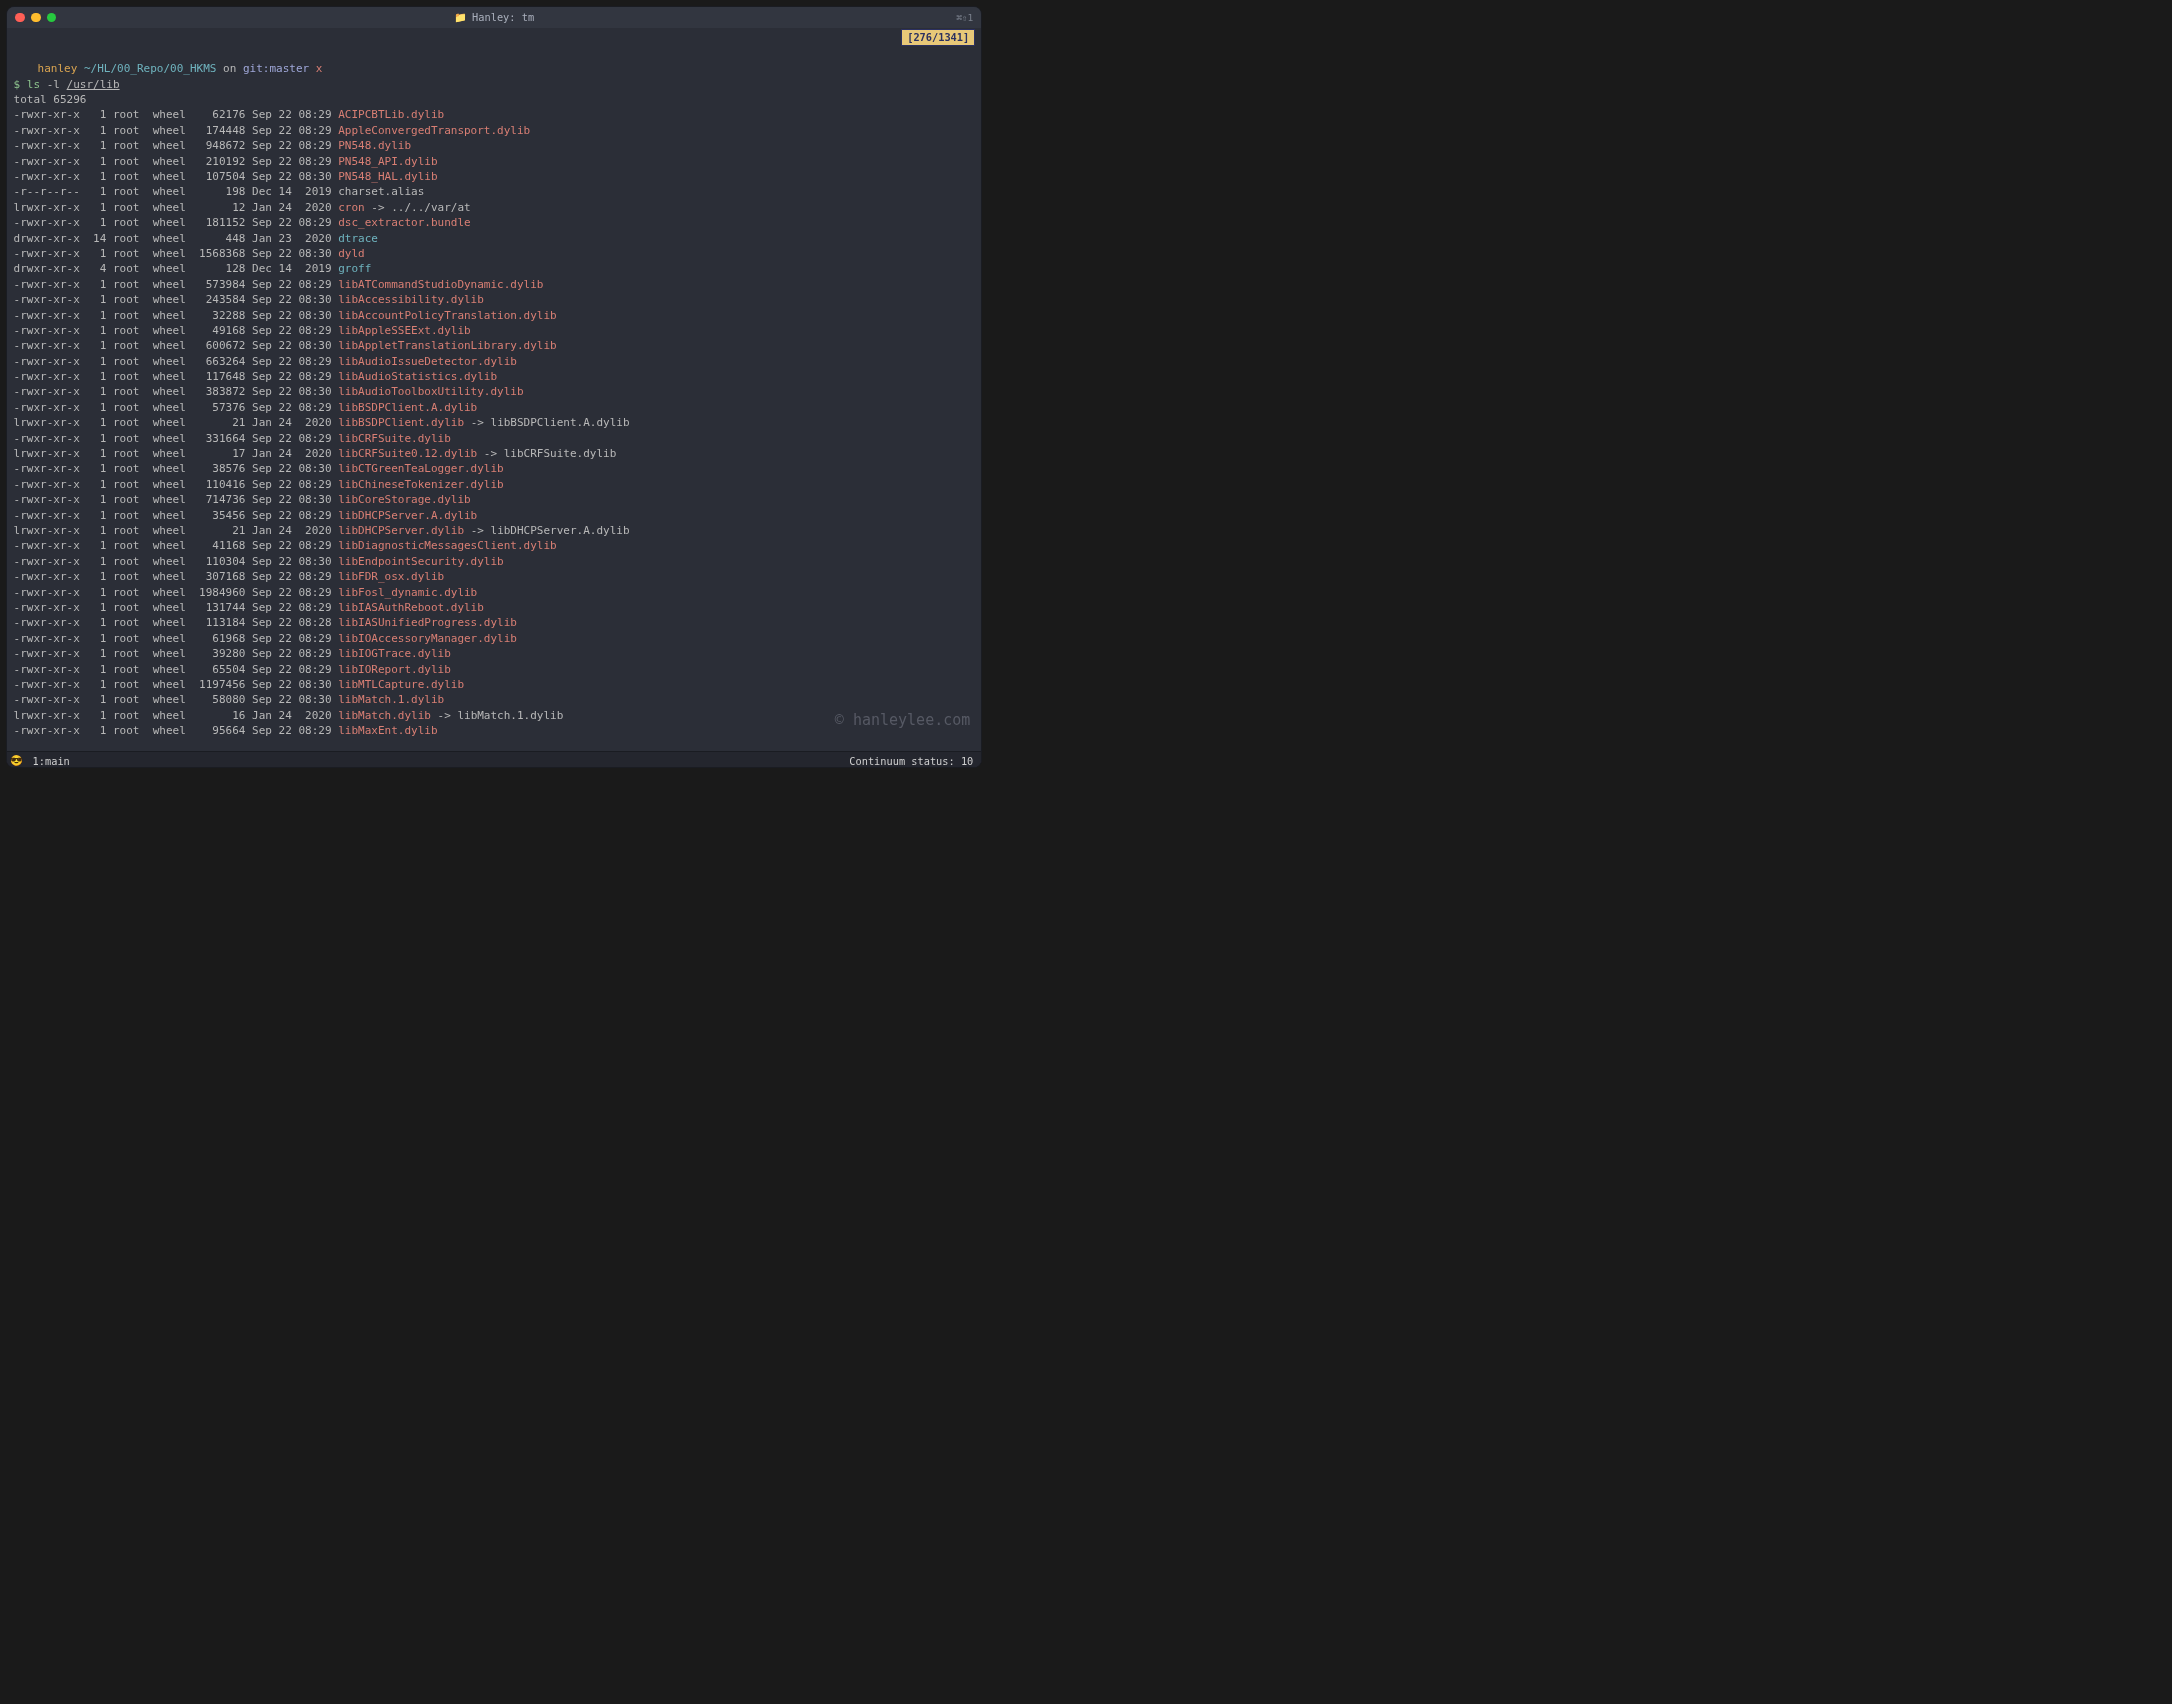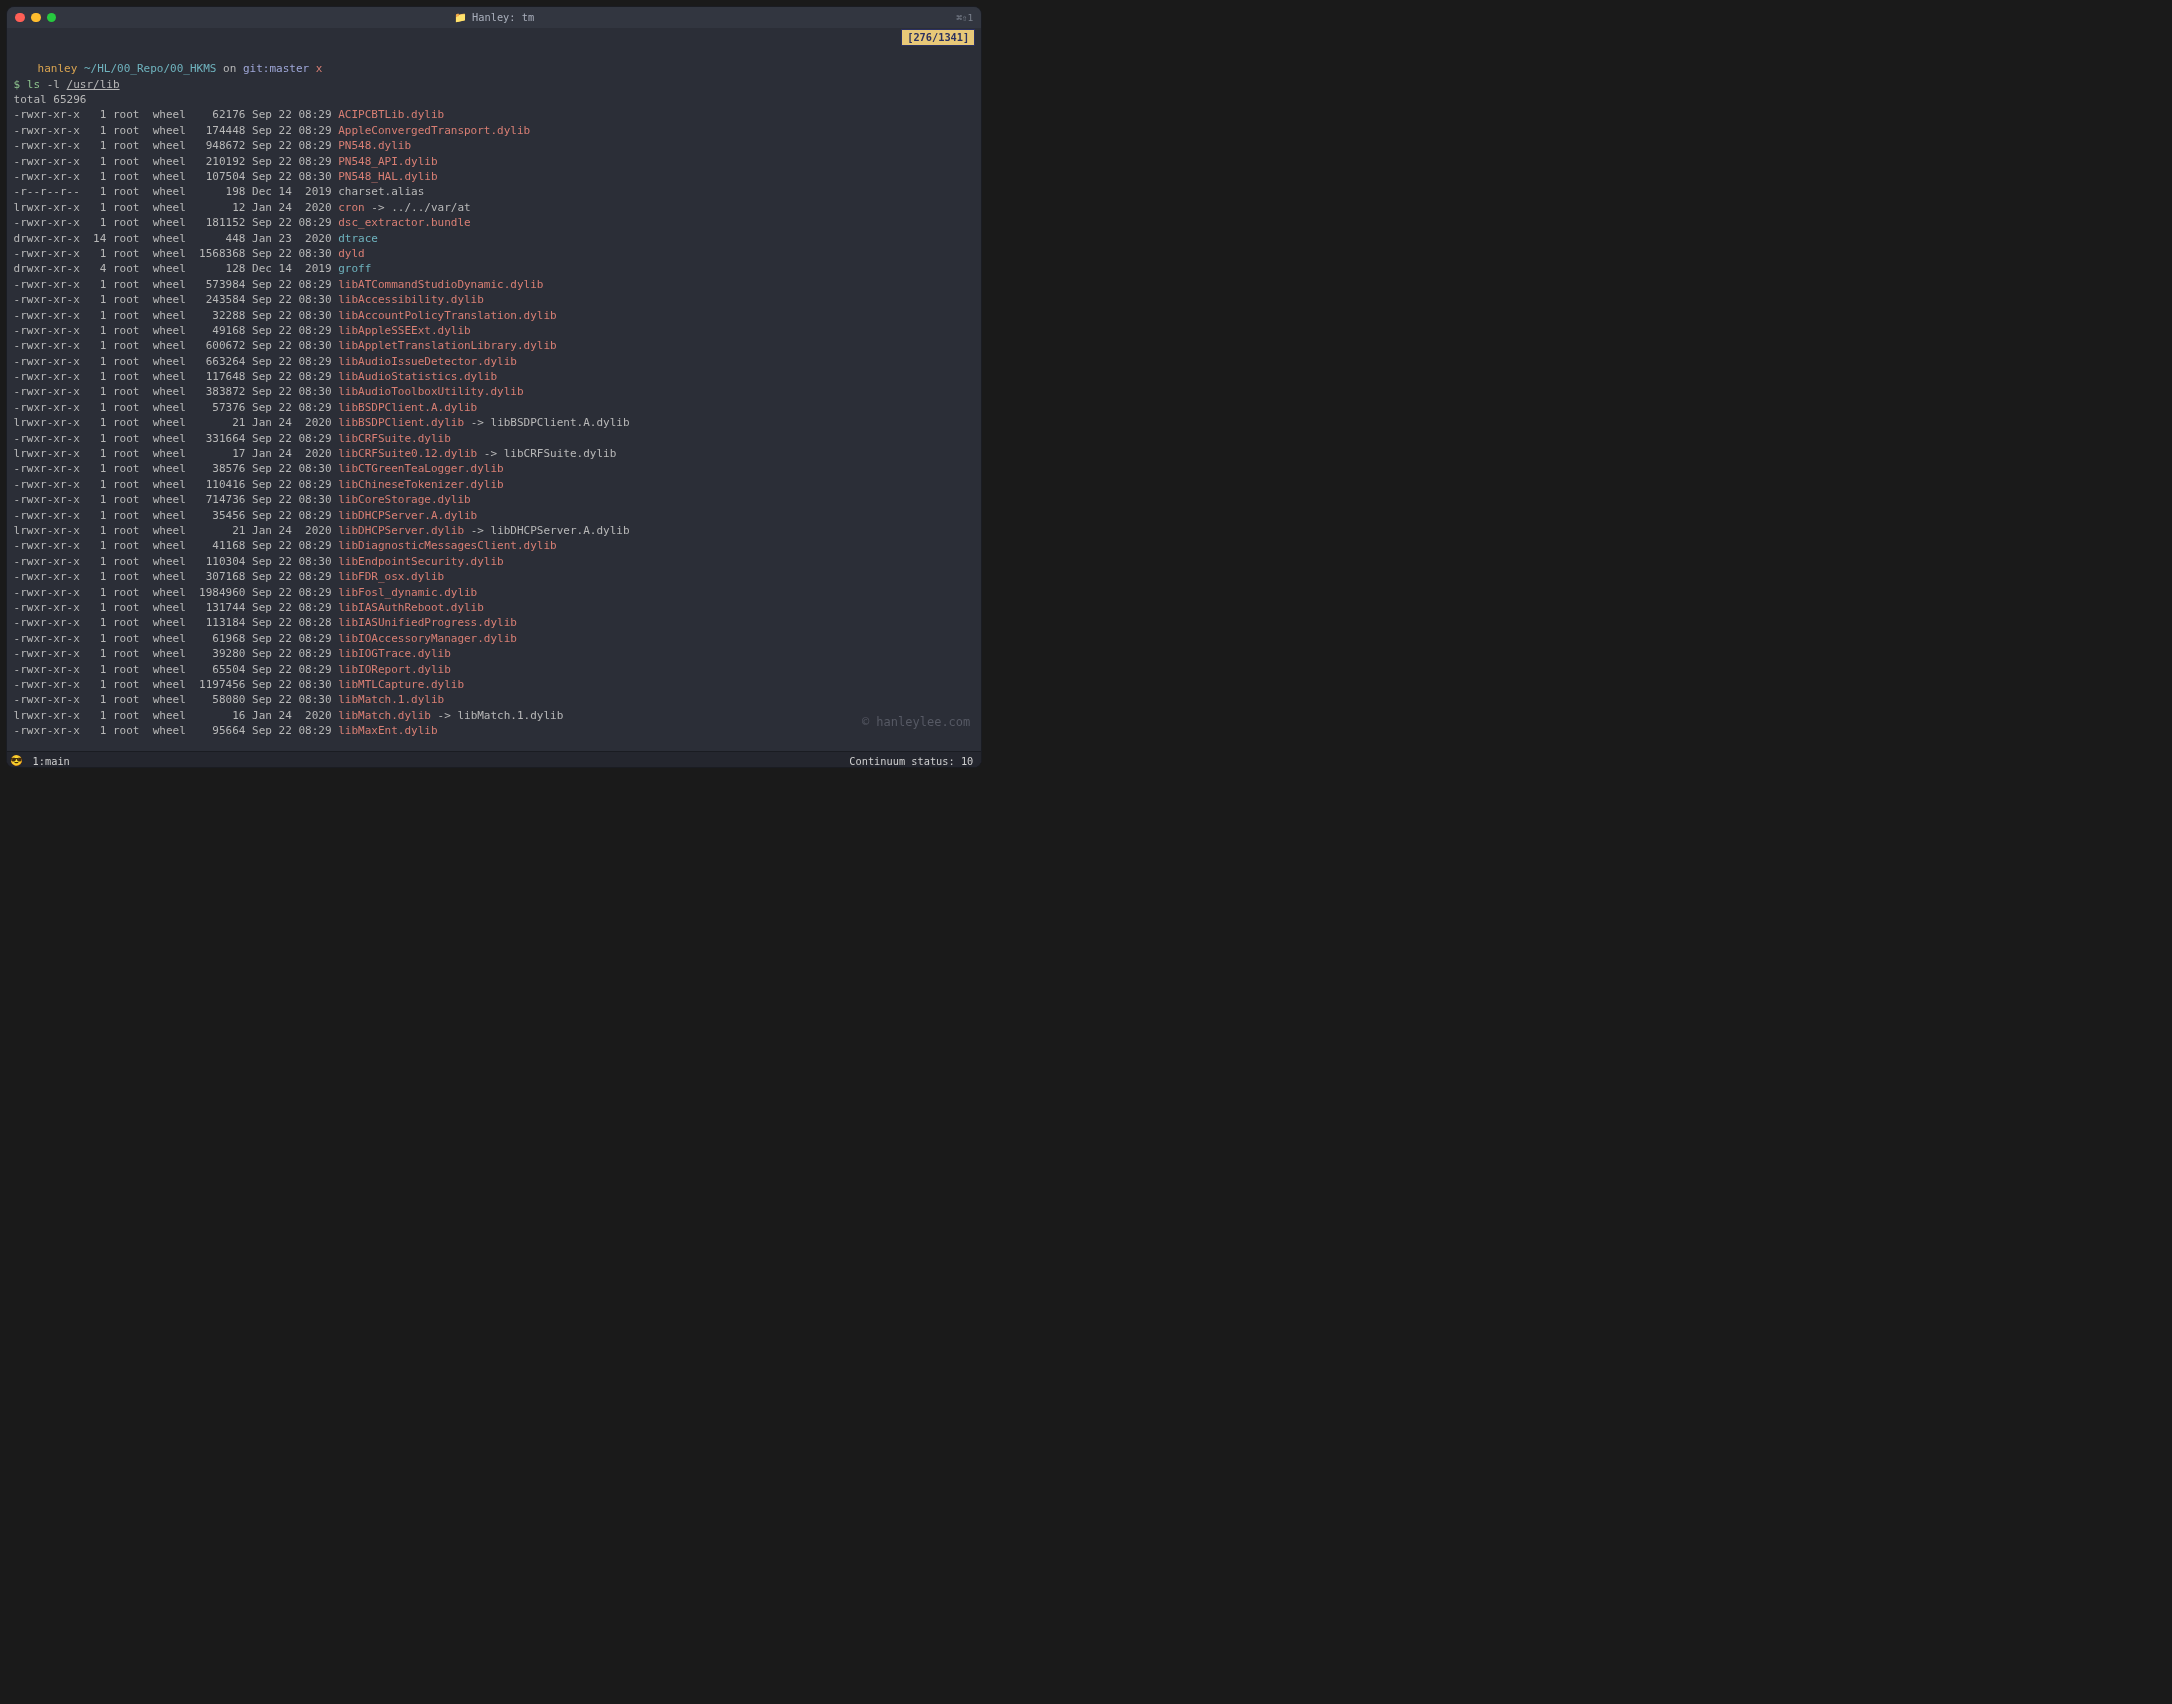--- a/index.html
+++ b/index.html
@@ -64,21 +64,21 @@
   .cmd .flag { color: #b8b8b8; }
   .cmd .arg { color: #b8b8b8; text-decoration: underline; }
   .listing { margin-top: 0; }
   .row { display: block; }
   .c-perm { color: #b8b8b8; }
   .c-name-exec { color: #d97f74; }
   .c-name-dir  { color: #6fb3be; }
   .c-name-plain{ color: #b8b8b8; }
   .c-link { color: #b8b8b8; }
   .watermark {
-    position: absolute; right: 11px; bottom: 20.6px; color: #565964; font-size: 12px;
+    position: absolute; right: 11px; bottom: 20.6px; color: #565964; font-size: 15px;
   }
   .statusbar {
     flex-shrink: 0;
     background: #24262e;
     display: flex;
     align-items: stretch;
     height: 16px;
     font-size: 10.3px;
     border-top: 0.8px solid #1a1c22;
   }

